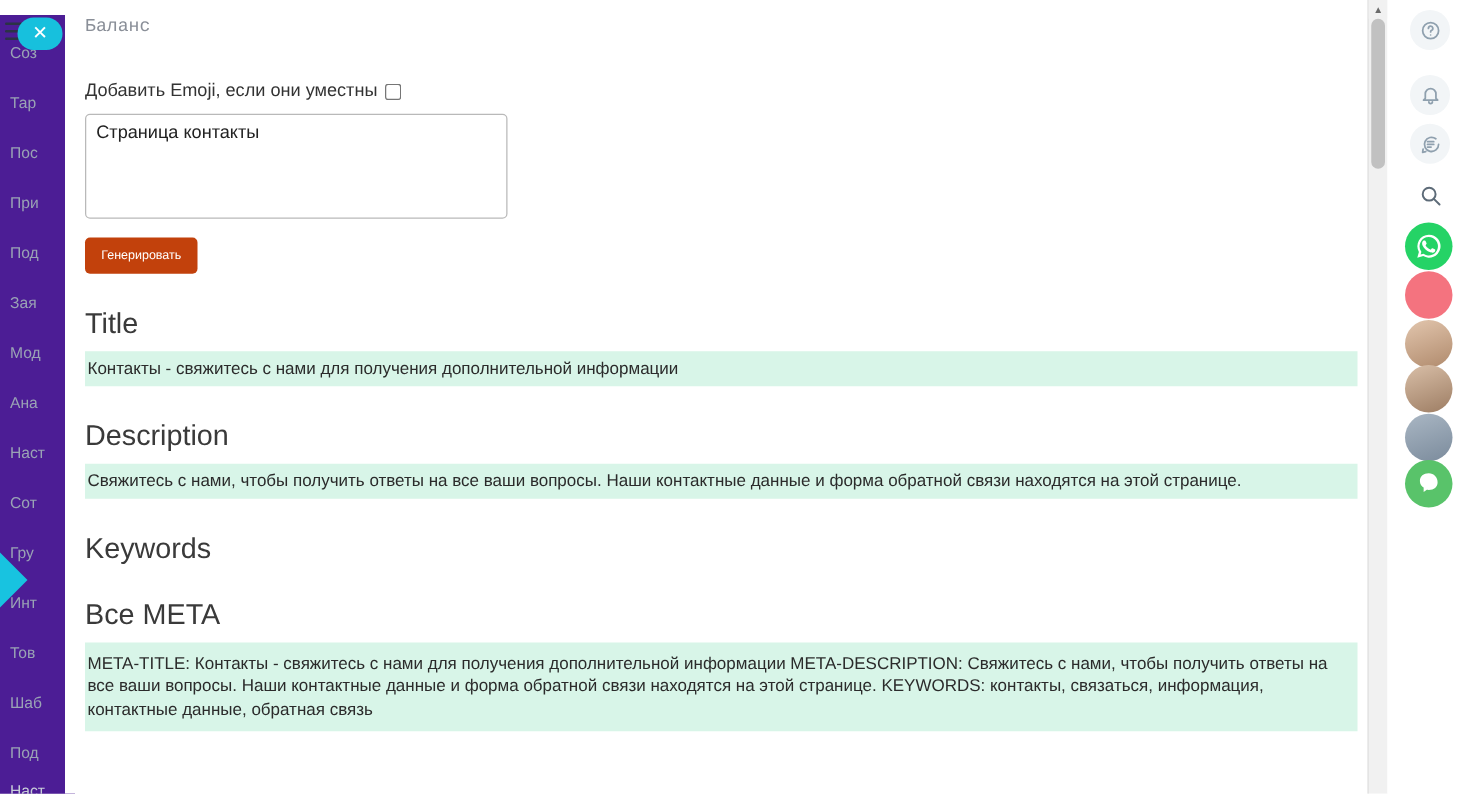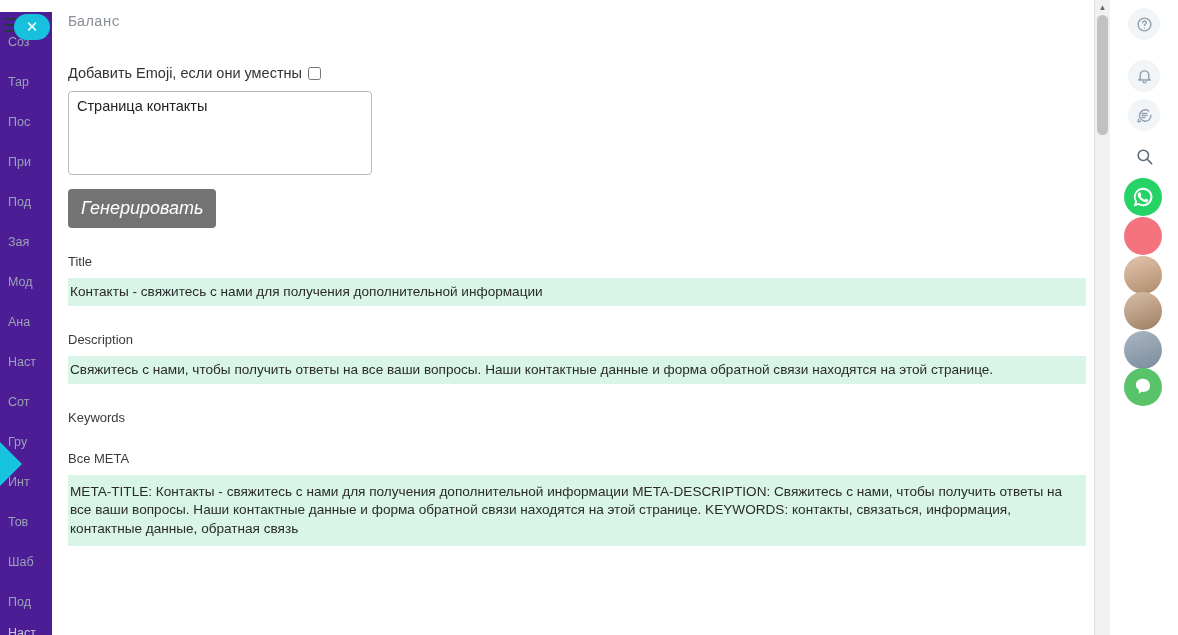--- a/index.html
+++ b/index.html
@@ -118,48 +118,47 @@
     display: flex;
     align-items: center;
     gap: 6px;
   }
   .emoji-row input[type=checkbox] {
     width: 13px; height: 13px;
     margin: 0;
   }
   .prompt-area {
     margin-top: 10px;
-    width: 304px;
+    width: 338px;
     height: 84px;
     border: 1px solid #b9b9b9;
     border-radius: 4px;
     font-family: "Liberation Sans", sans-serif;
     font-size: 14.5px;
     color: #222;
     padding: 6px 8px;
     box-sizing: border-box;
     resize: none;
     outline: none;
     background: #fff;
   }
   .gen-btn {
     display: inline-block;
     margin-top: 10px;
-    background: #737373;
+    background: #c2410c;
     color: #ffffff;
     border: none;
     border-radius: 4px;
-    font-size: 18px;
+    font-size: 10px;
     font-family: "Liberation Sans", sans-serif;
     padding: 9px 13px;
     cursor: pointer;
-    font-style: italic;
   }
   .section-title {
-    font-size: 13px;
+    font-size: 23px;
     color: #3a3a3a;
     margin-top: 26px;
     margin-bottom: 9px;
   }
   .result-box {
     background: #d8f5e8;
     color: #2b2b2b;
     font-size: 13.6px;
     line-height: 1.35;
     padding: 8px 2px;

